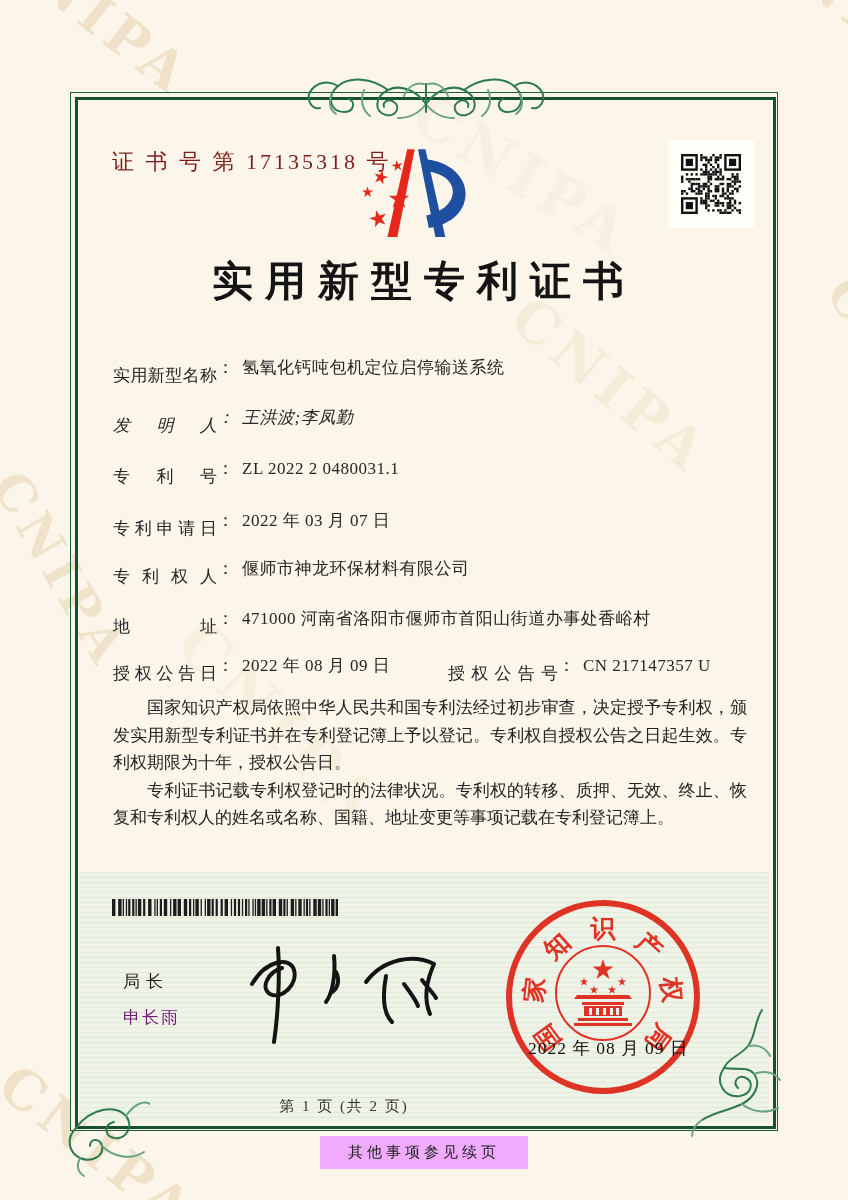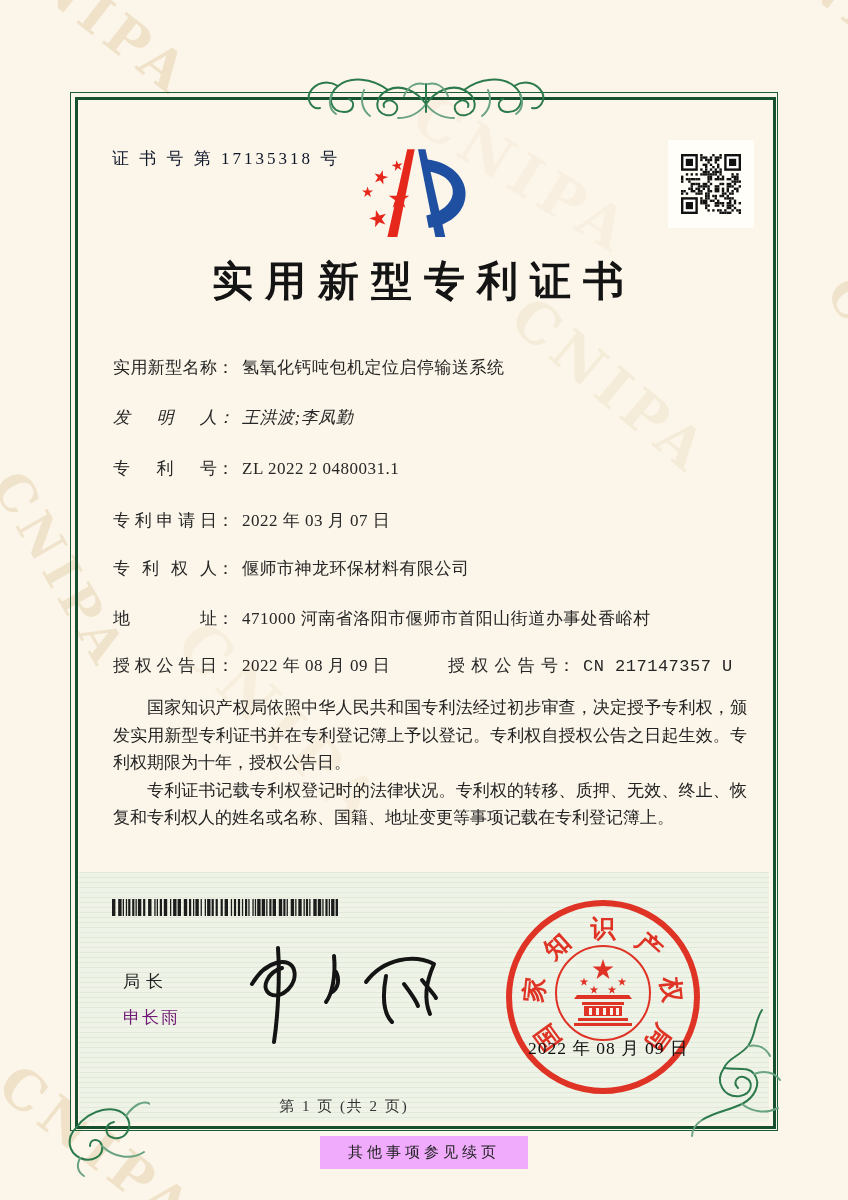--- a/index.html
+++ b/index.html
@@ -26,41 +26,42 @@
     opacity:.85;
   }
   
   .wm{
     position:absolute;color:#e8d5b4;font-weight:bold;
     font-family:"DejaVu Serif","Liberation Serif",serif;
     letter-spacing:7px;pointer-events:none;white-space:nowrap;
   }
   
   .cert-no{
-    position:absolute;left:112px;top:147px;font-size:17px;color:#0f172a;
+    position:absolute;left:112px;top:147px;font-size:22px;color:#7f1d1d;
     letter-spacing:3px;
   }
   .logo{position:absolute;left:356px;top:146px;width:124px;height:96px;}
   .qr-box{
     position:absolute;left:668px;top:140px;width:86px;height:88px;
     background:#fffef9;display:flex;align-items:center;justify-content:center;
   }
   .title{
     position:absolute;left:0;top:254px;width:848px;text-align:center;
     font-size:41px;font-weight:bold;color:#141414;letter-spacing:12px;
   }
   
   .field-row{position:absolute;left:113px;font-size:17px;color:#262626;white-space:nowrap;}
   .f-label{
     display:inline-block;width:104px;text-align:justify;text-align-last:justify;
     vertical-align:top;
+    margin-top:8px;
   }
   .f-colon{display:inline-block;margin-right:8px;}
   .f-value{letter-spacing:.5px;}
-  .grant-no-pair{position:absolute;left:335px;top:0;font-family:Liberation Mono, monospace;}
+  .grant-no-pair{position:absolute;left:335px;top:0;}
   .grant-no-pair .f-label{width:110px;}
   
   .body-text{
     position:absolute;left:113px;top:694px;width:634px;font-size:17px;
     color:#222;line-height:27.5px;text-align:justify;
   }
   .body-text p{margin:0;text-indent:2em;}
   
   .barcode{position:absolute;left:112px;top:899px;width:226px;height:17px;}
   .sig-title{position:absolute;left:123px;top:970px;font-size:17px;color:#222;letter-spacing:6px;}

